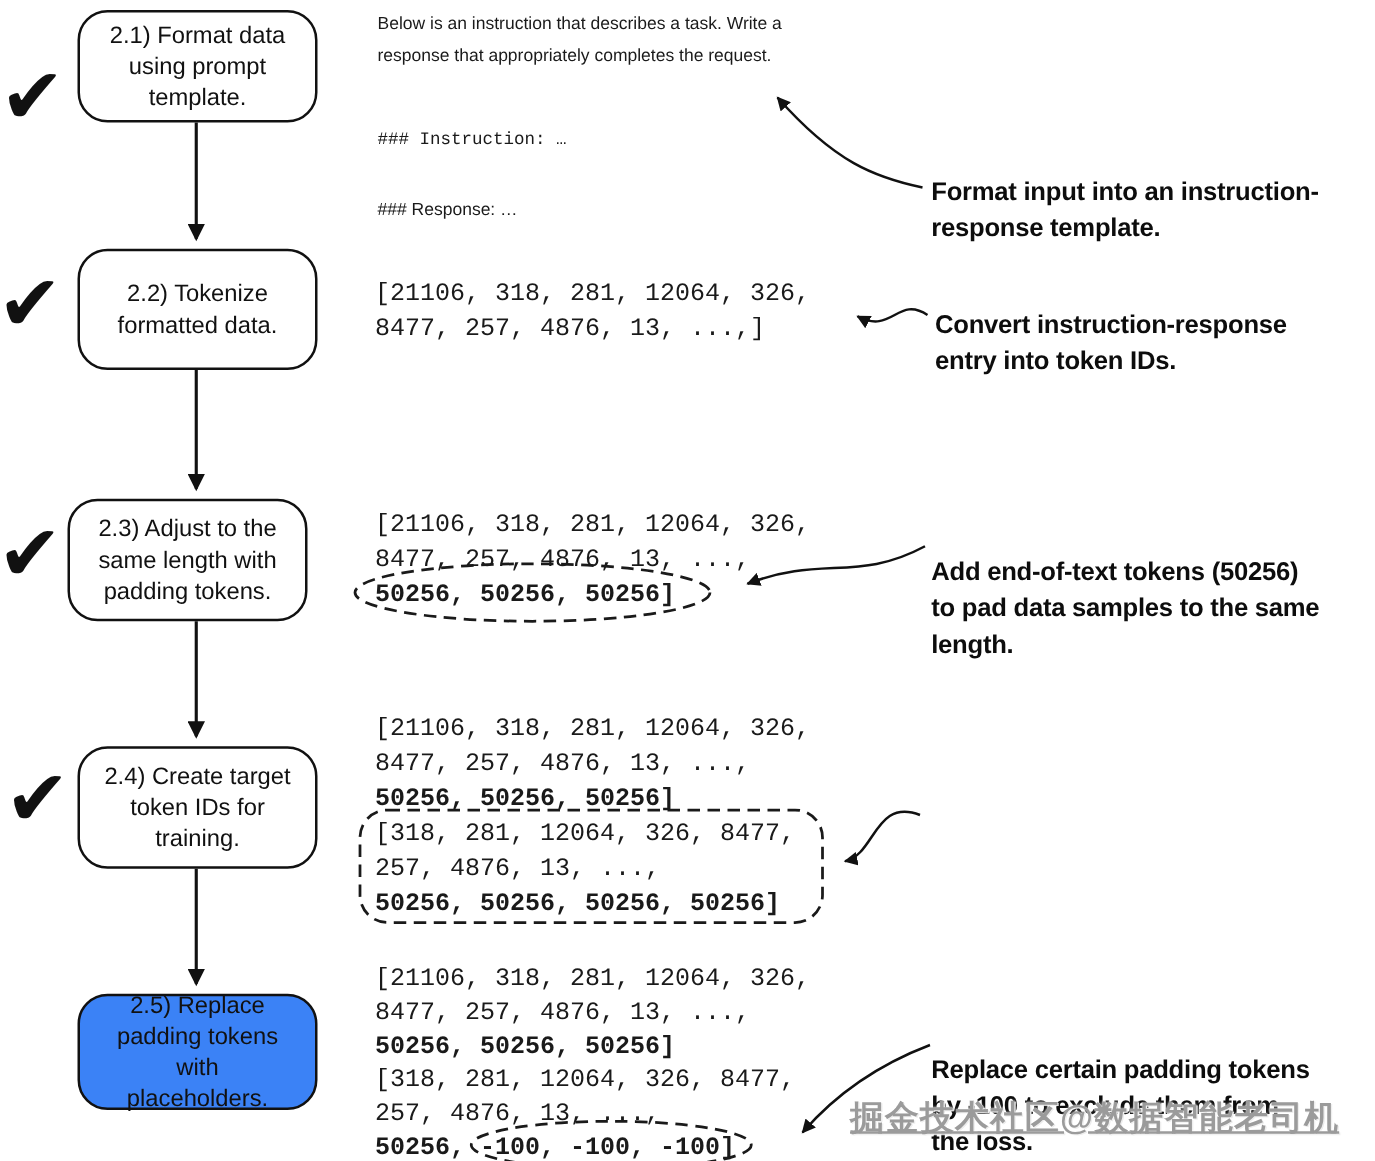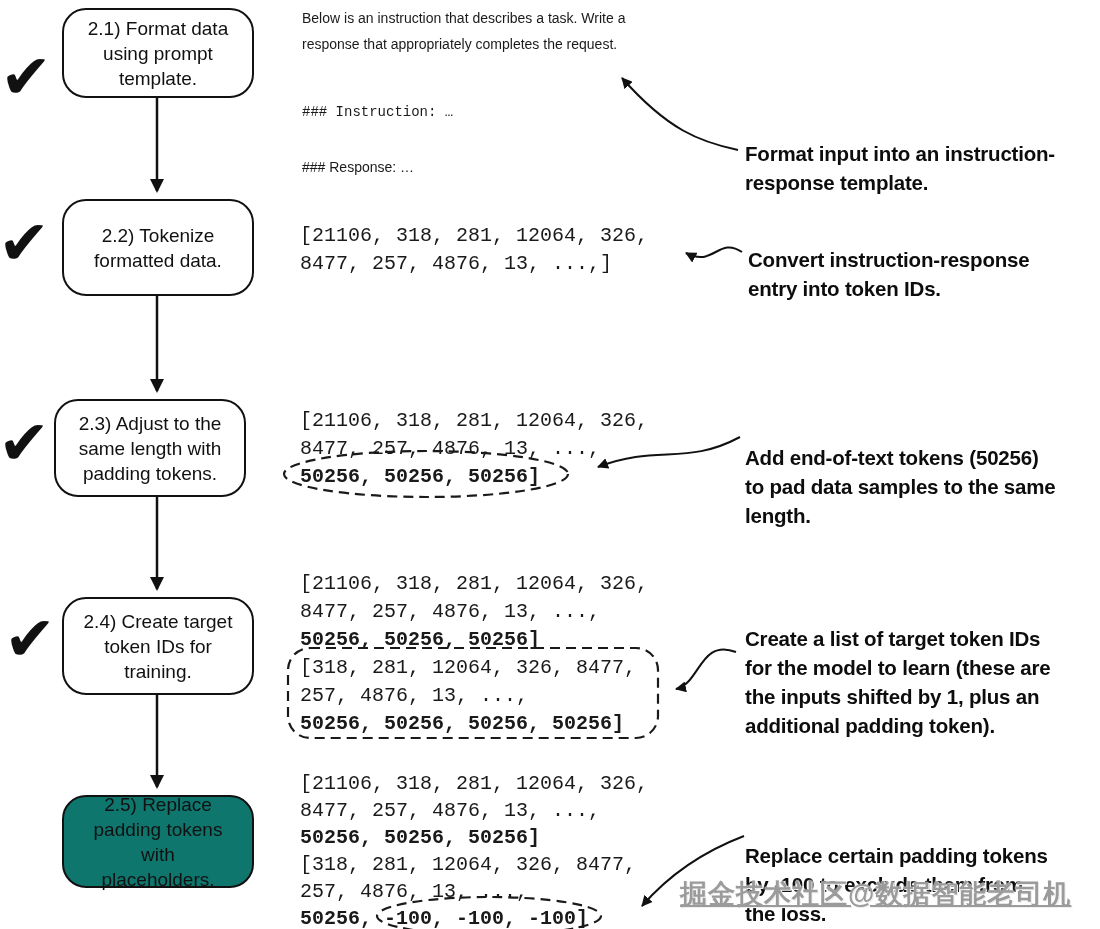--- a/index.html
+++ b/index.html
@@ -8,21 +8,21 @@
     font-family:"Liberation Sans",sans-serif;color:#111;
   }
   .prelines{white-space:pre-line;}
   
   .step-box{
     position:absolute;box-sizing:border-box;
     border:2.5px solid #111;border-radius:24px;background:#fff;
     display:flex;align-items:center;justify-content:center;text-align:center;
     font-size:19px;line-height:25px;padding:6px 18px;
   }
-  .step-box.highlight{background:#0f766e;}
+  .step-box.highlight{background:#3b82f6;}
   
   .check{
     position:absolute;font-size:62px;line-height:1;color:#111;
     font-family:"DejaVu Sans",sans-serif;font-weight:bold;
   }
   
   .prompt-text{position:absolute;font-size:14px;line-height:26px;color:#1a1a1a;}
   
   .code-block{position:absolute;font-family:"Liberation Mono","DejaVu Sans Mono",monospace;
     font-size:20px;line-height:28px;color:#1a1a1a;}
@@ -101,24 +101,20 @@
     <div class="code-line b" style="height:27px;"><span>50256,</span><span class="oval-part">-100, -100, -100]</span></div>
   </div>
 
   <div class="annotation prelines" style="left:745px;top:117px;">Format input into an instruction-
 response template.</div>
   <div class="annotation prelines" style="left:748px;top:223px;">Convert instruction-response
 entry into token IDs.</div>
   <div class="annotation prelines" style="left:745px;top:421px;">Add end-of-text tokens (50256)
 to pad data samples to the same
 length.</div>
-  <div class="annotation prelines" style="left:745px;top:602px;">Create a list of target token IDs
-for the model to learn (these are
-the inputs shifted by 1, plus an
-additional padding token).</div>
   <div class="annotation prelines" style="left:745px;top:819px;">Replace certain padding tokens
 by -100 to exclude them from
 the loss.</div>
 
   <div class="watermark">掘金技术社区@数据智能老司机</div>
 
   <svg id="overlay" width="1100" height="929" viewBox="0 0 1100 929">
     <defs>
       <marker id="mflow" markerUnits="userSpaceOnUse" markerWidth="16" markerHeight="14" refX="12" refY="7" orient="auto">
         <path d="M0,0 L14,7 L0,14 z" fill="#111"></path>

